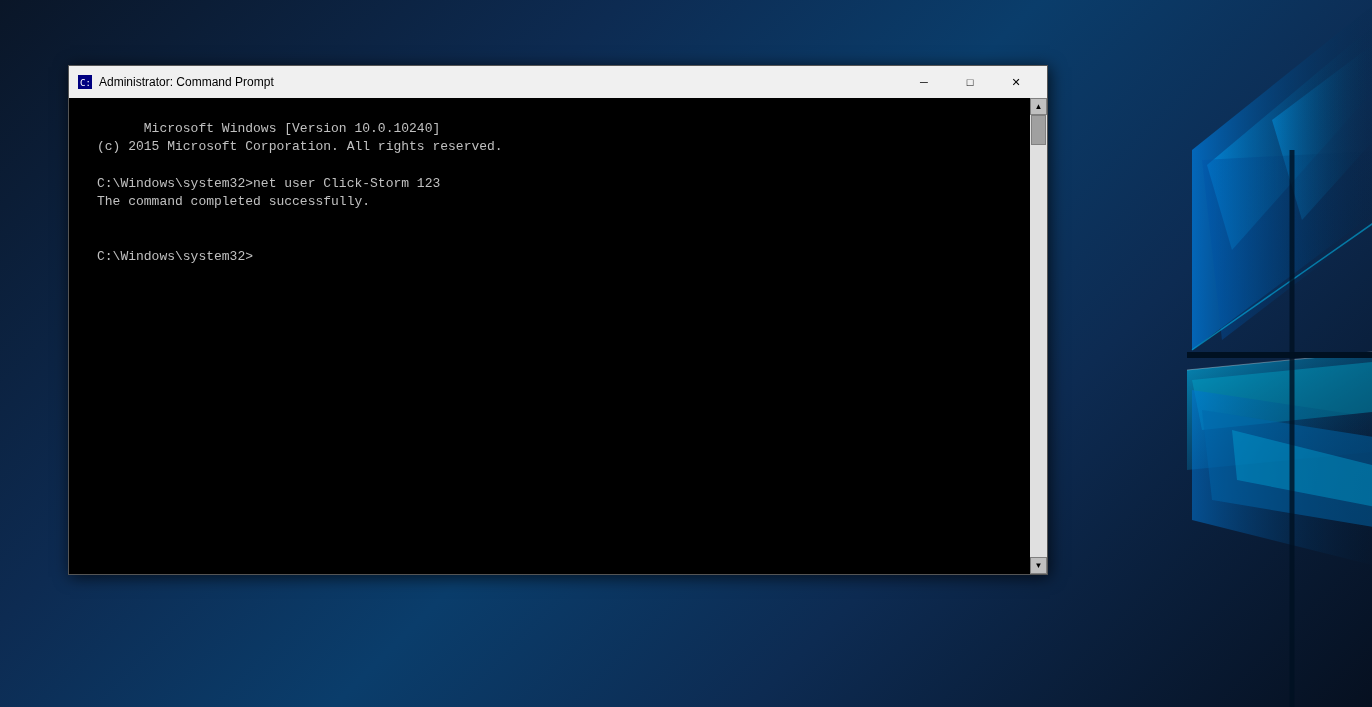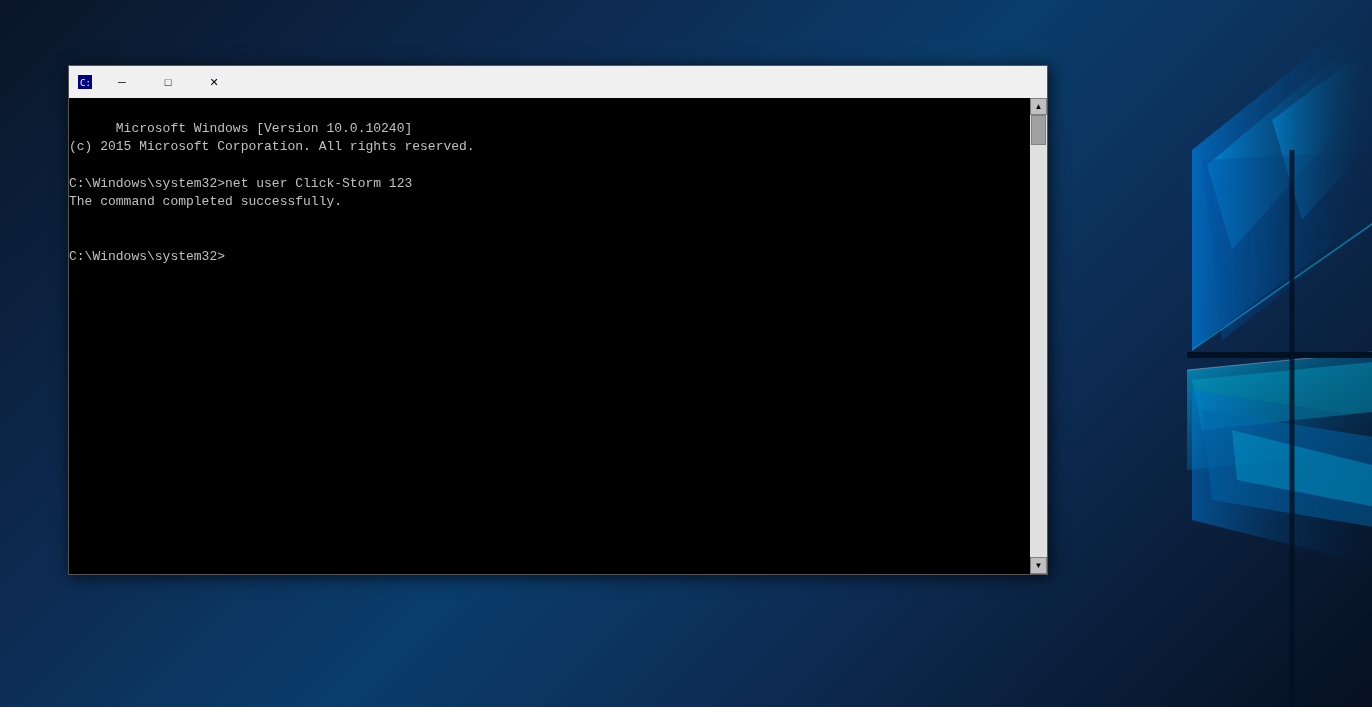--- a/index.html
+++ b/index.html
@@ -111,20 +111,21 @@
 
     .cmd-text-area {
       flex: 1;
       padding: 4px 0;
       font-family: 'Courier New', Courier, monospace;
       font-size: 13px;
       color: #c0c0c0;
       line-height: 1.4;
       white-space: pre;
       overflow: hidden;
+      margin-left: 28px;
     }
 
     .cmd-scrollbar {
       width: 17px;
       background: #c0c0c0;
       flex-shrink: 0;
       display: flex;
       flex-direction: column;
       align-items: center;
     }
@@ -226,20 +227,21 @@
 
 <div class="cmd-window">
 
   <div class="title-bar">
     <div class="title-bar-icon">
       <svg viewBox="0 0 14 14" fill="none" xmlns="http://www.w3.org/2000/svg">
         <rect width="14" height="14" fill="#000080"></rect>
         <text x="2" y="11" font-size="9" fill="white" font-family="monospace">C:</text>
       </svg>
     </div>
+    <span class="title-bar-text">Administrator: Command Prompt</span>
     <div class="title-bar-controls">
       <button class="title-bar-btn">─</button>
       <button class="title-bar-btn">□</button>
       <button class="title-bar-btn close">✕</button>
     </div>
   </div>
 
   <div class="cmd-content">
     <div class="cmd-text-area">
       <span>Microsoft Windows [Version 10.0.10240]</span>

